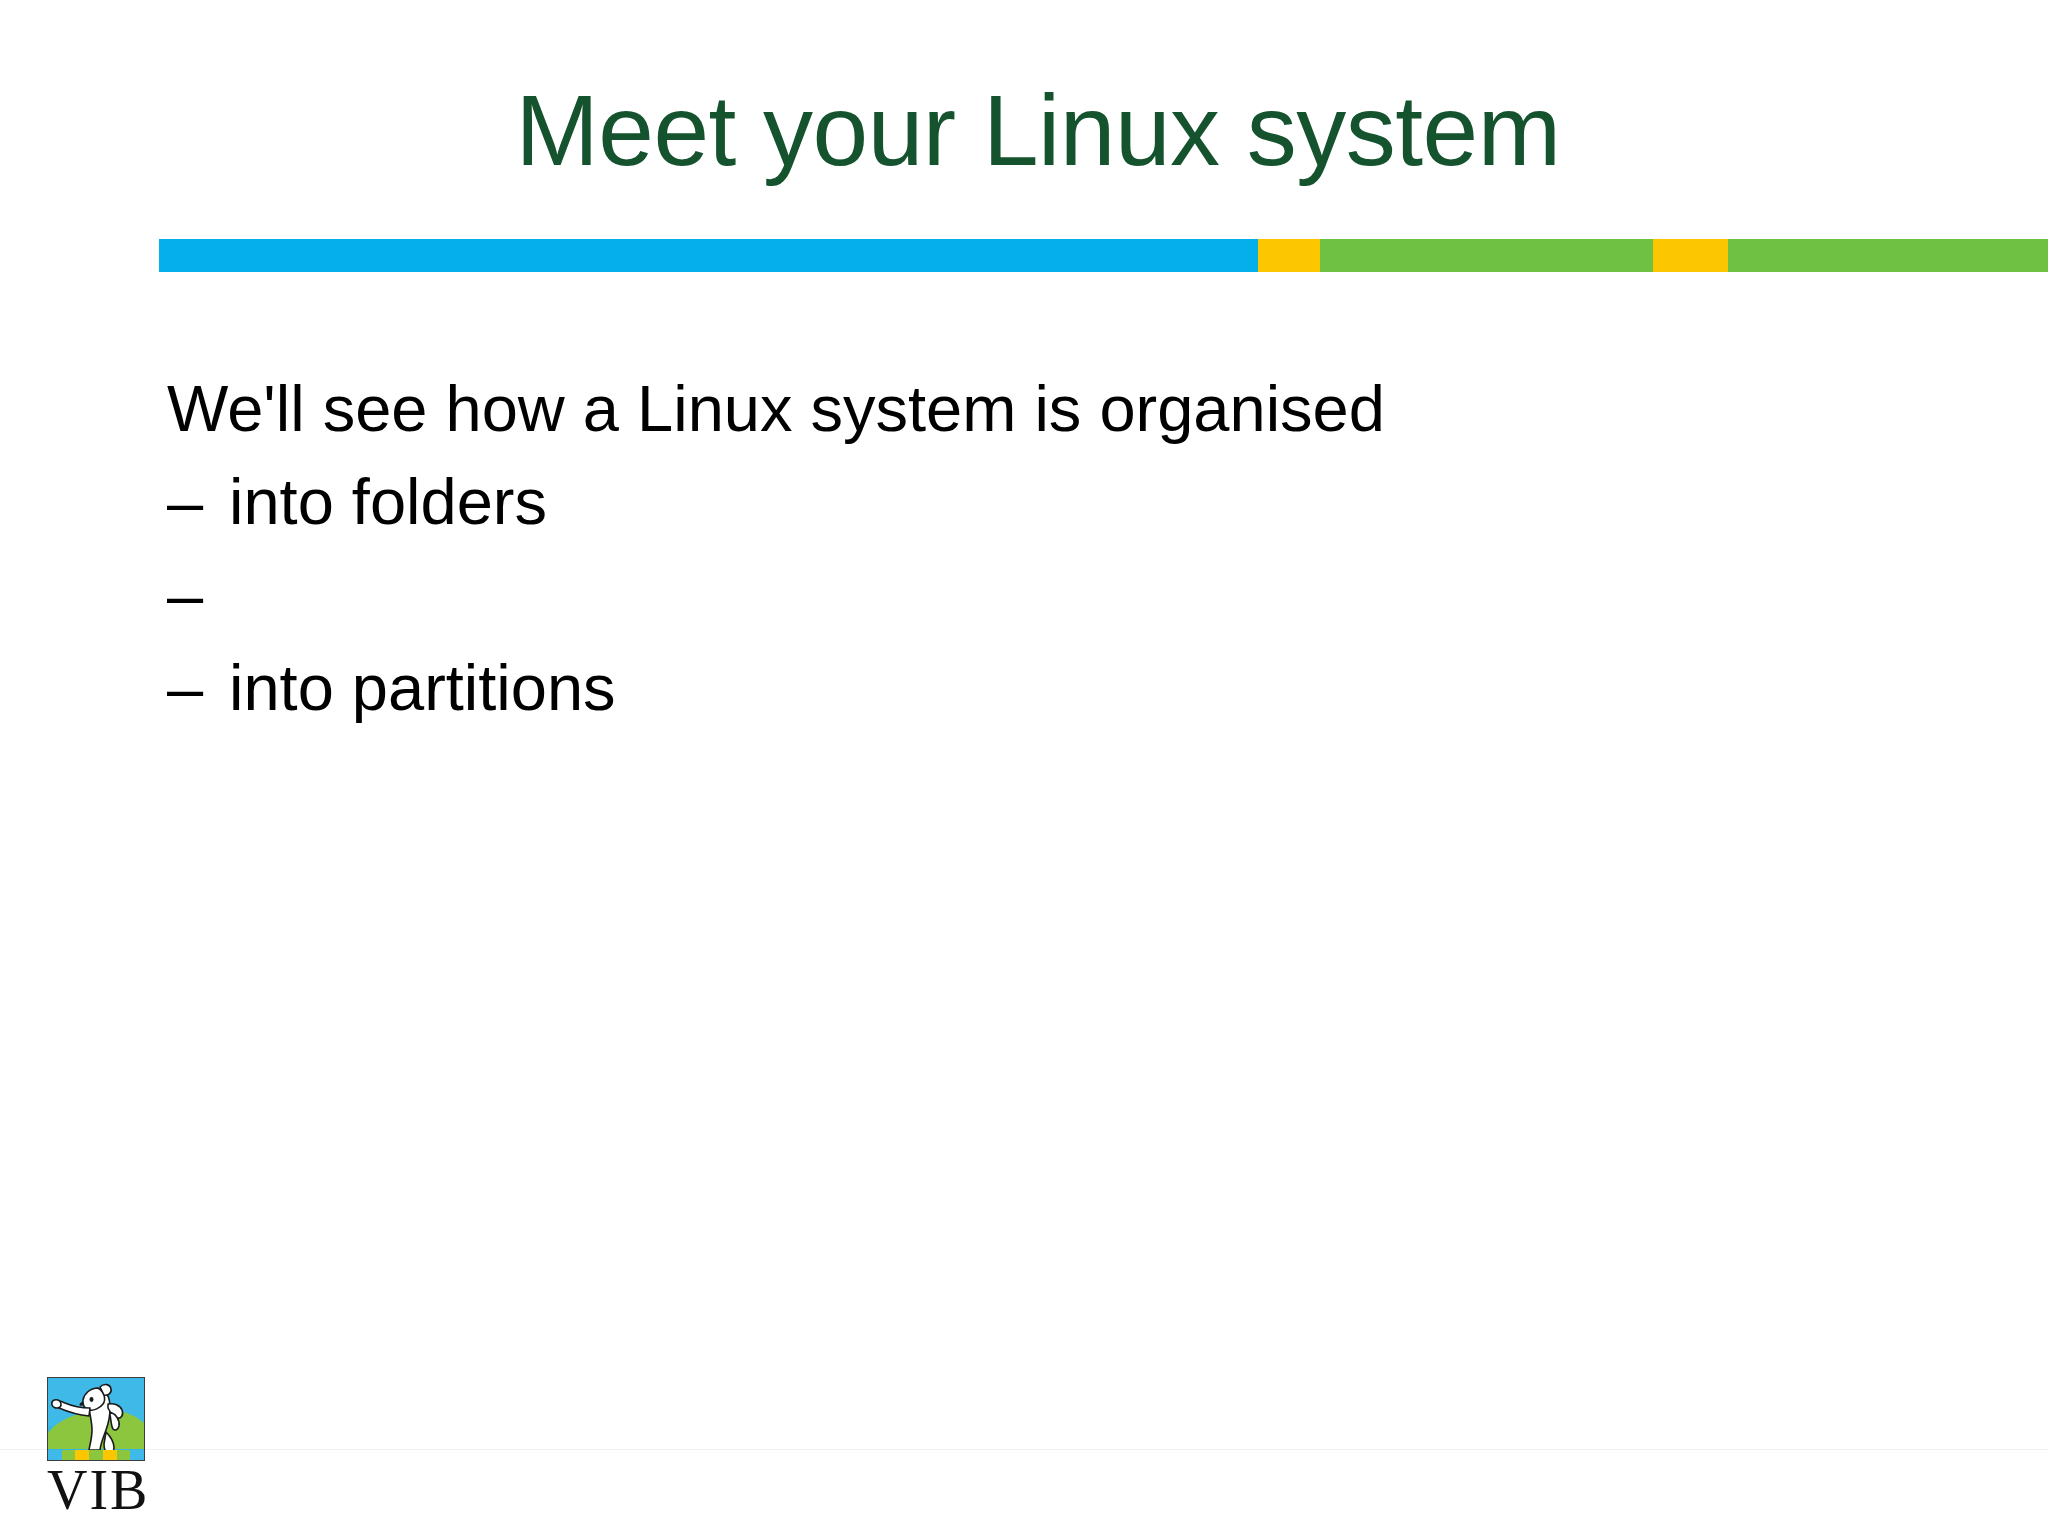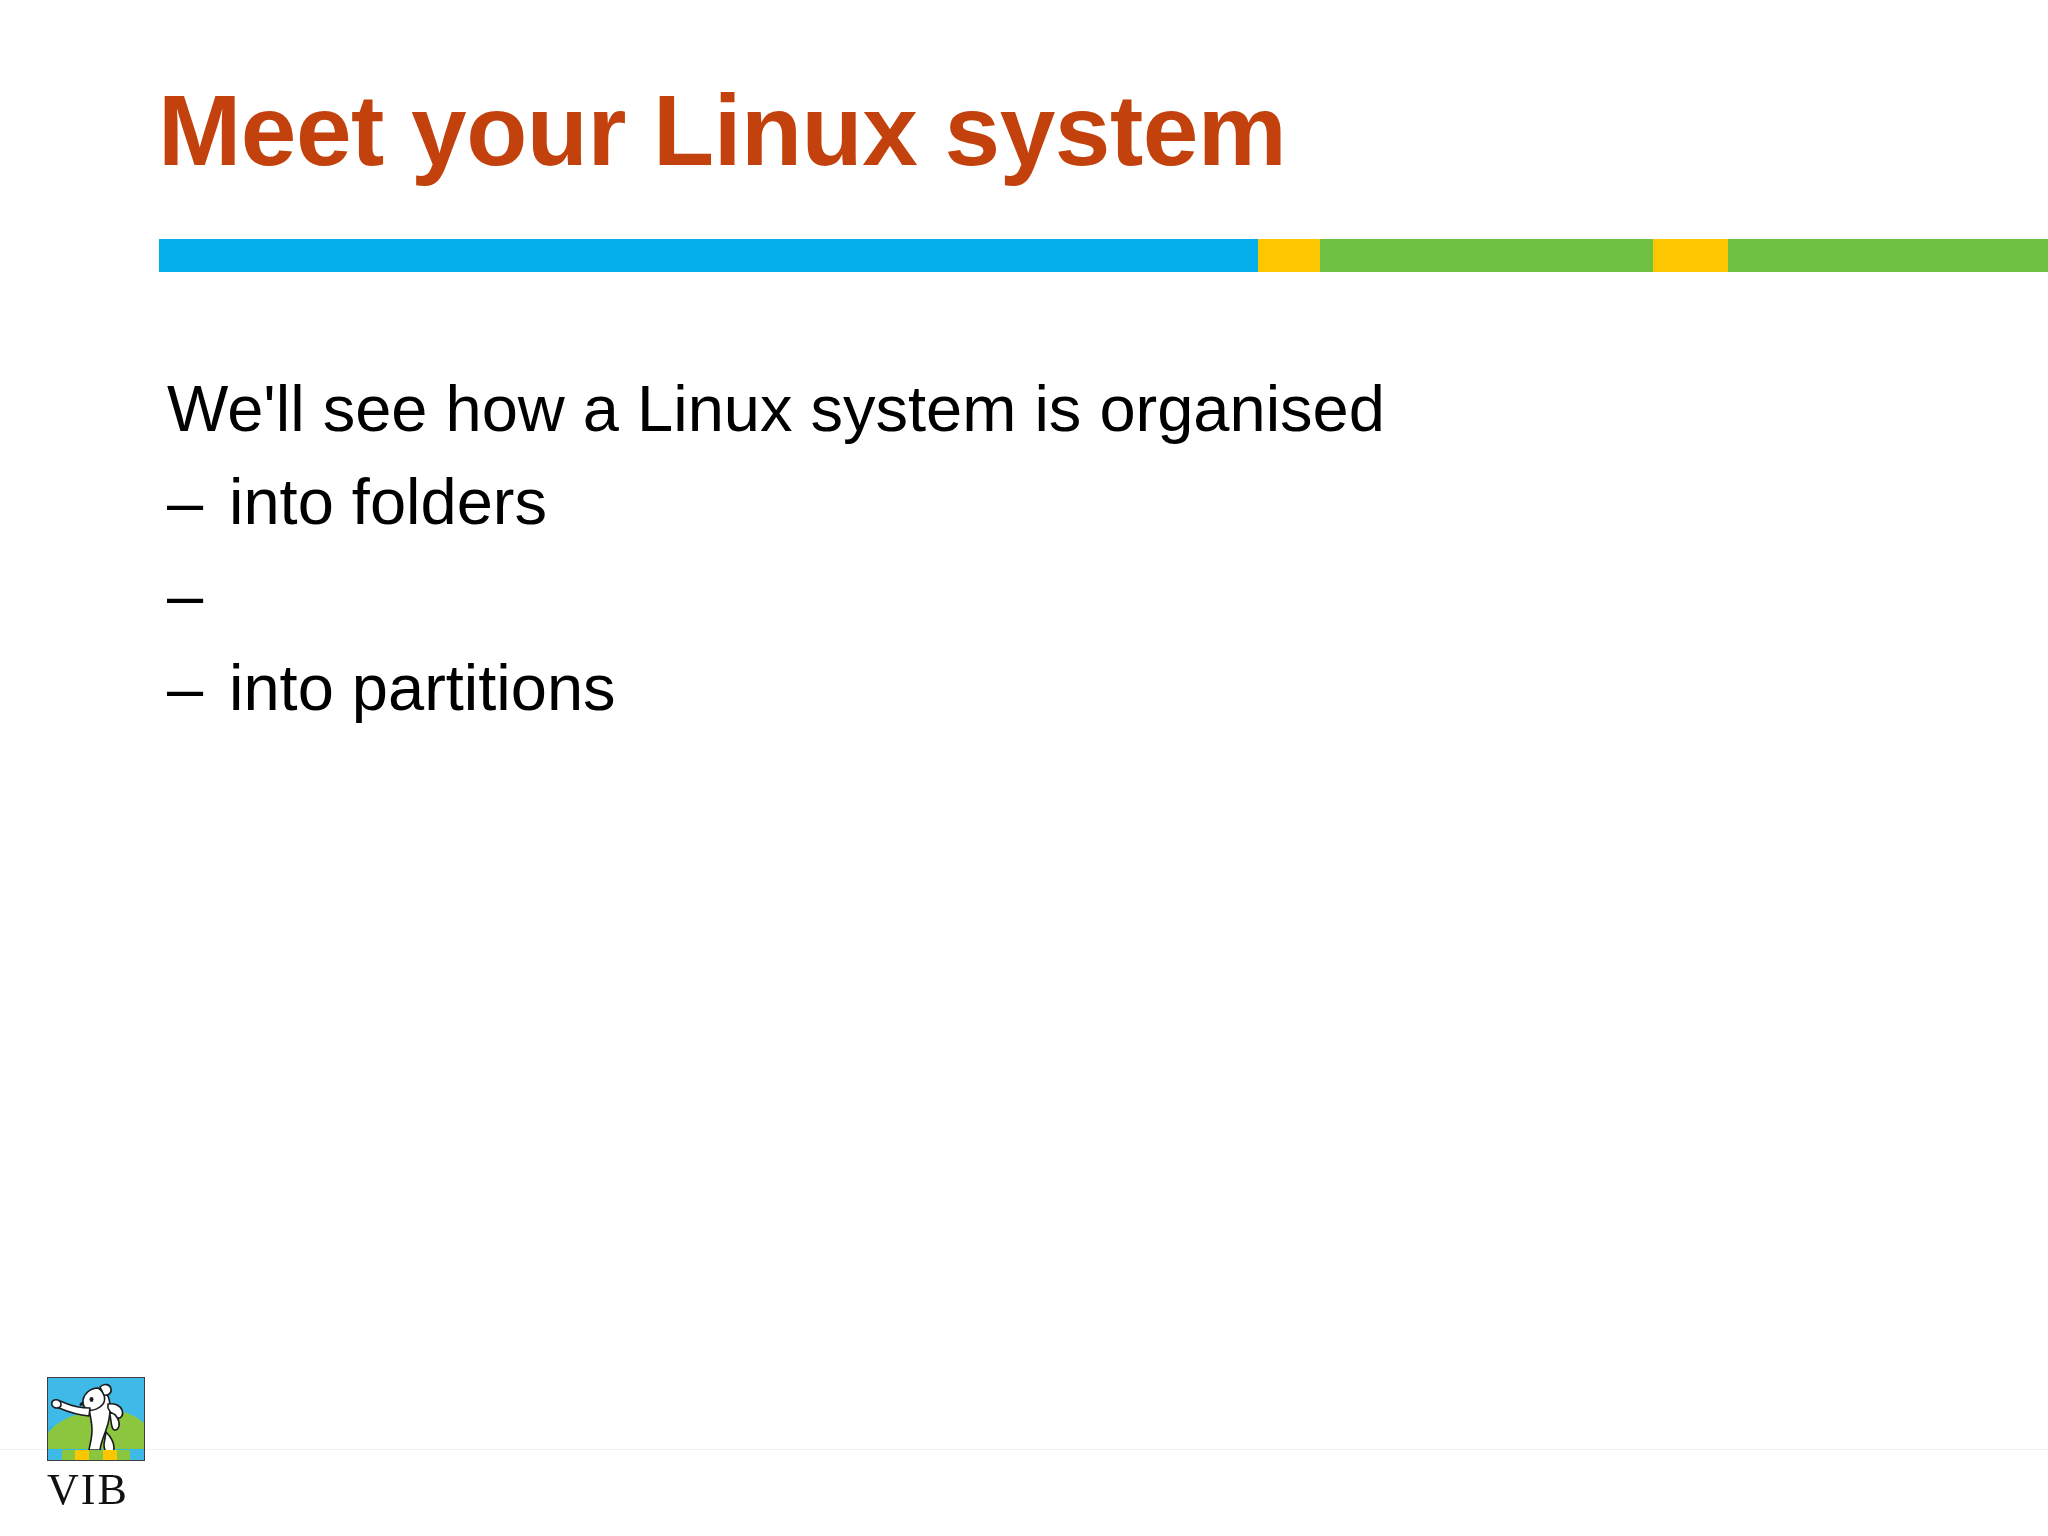--- a/index.html
+++ b/index.html
@@ -23,25 +23,26 @@
   }
 
   
   #slide-title {
     position: absolute;
     left: 158px;
     top: 74px;
     width: 1760px;
     font-family: "Liberation Sans", "DejaVu Sans", sans-serif;
     font-size: 100px;
-    font-weight: 700;
+    font-weight: 400;
     line-height: 1.12;
     letter-spacing: -0.5px;
-    color: #c2410c;
+    color: #14532d;
     white-space: nowrap;
+    text-align: center;
   }
 
   
   #accent-bar {
     position: absolute;
     left: 159px;
     top: 239px;
     width: 1889px;
     height: 33px;
     display: flex;
@@ -131,25 +132,25 @@
   .stripe-seg { height: 100%; }
   #vib-animal {
     position: absolute;
     left: 0; top: 0;
     width: 98px;
     height: 84px;
   }
   #vib-wordmark {
     margin-top: 6px;
     font-family: "Liberation Serif", "DejaVu Serif", serif;
-    font-size: 44px;
+    font-size: 56px;
     line-height: 46px;
     letter-spacing: 2px;
     color: #111111;
-    text-align: left;
+    text-align: right;
   }
 </style>
 </head>
 <body>
 
 <div id="slide">
 
   <div id="slide-title">Meet your Linux system</div>
 
   <div id="accent-bar">

